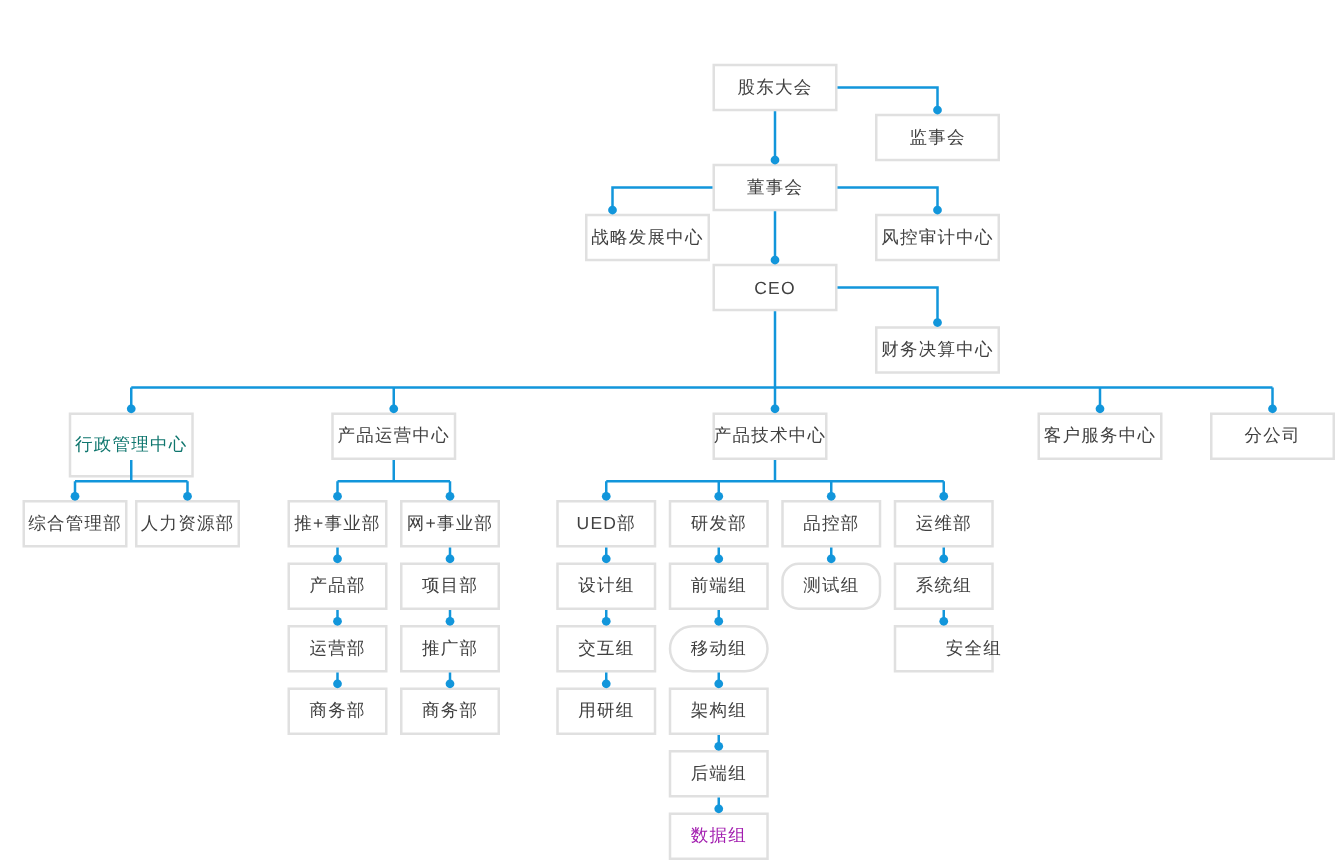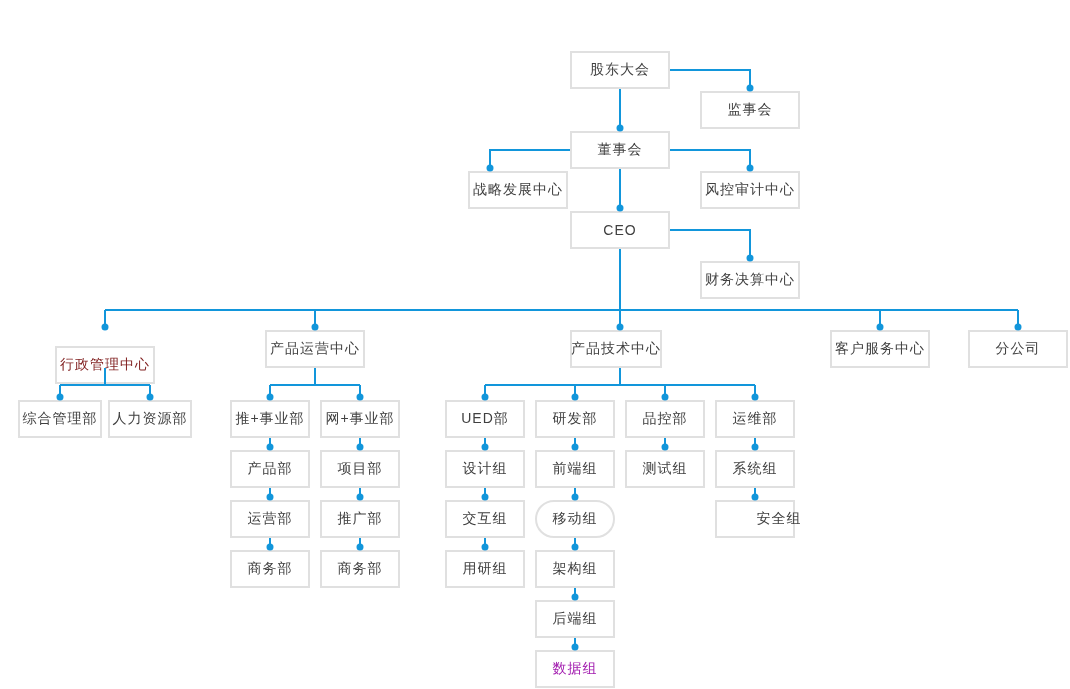--- a/index.html
+++ b/index.html
@@ -125,42 +125,42 @@
       <circle cx="755" cy="497" r="3.5" fill="#1296db"></circle>
     </svg>
   <div id="node-layer">
       <div class="node" style="left: 570px; top: 51px; width: 100px; height: 38px; border-color: rgb(224, 224, 224); background: rgb(255, 255, 255); color: rgb(64, 64, 64);">股东大会</div>
       <div class="node" style="left: 700px; top: 91px; width: 100px; height: 38px; border-color: rgb(224, 224, 224); background: rgb(255, 255, 255); color: rgb(64, 64, 64);">监事会</div>
       <div class="node" style="left: 570px; top: 131px; width: 100px; height: 38px; border-color: rgb(224, 224, 224); background: rgb(255, 255, 255); color: rgb(64, 64, 64);">董事会</div>
       <div class="node" style="left: 440px; top: 171px; width: 100px; height: 38px; border-color: rgb(224, 224, 224); background: rgb(255, 255, 255); color: rgb(64, 64, 64); margin-left: 28px;">战略发展中心</div>
       <div class="node" style="left: 700px; top: 171px; width: 100px; height: 38px; border-color: rgb(224, 224, 224); background: rgb(255, 255, 255); color: rgb(64, 64, 64);">风控审计中心</div>
       <div class="node" style="left: 570px; top: 211px; width: 100px; height: 38px; border-color: rgb(224, 224, 224); background: rgb(255, 255, 255); color: rgb(64, 64, 64);">CEO</div>
       <div class="node" style="left: 700px; top: 261px; width: 100px; height: 38px; border-color: rgb(224, 224, 224); background: rgb(255, 255, 255); color: rgb(64, 64, 64);">财务决算中心</div>
-      <div class="node" style="left: 55px; top: 330px; width: 100px; height: 38px; border-color: rgb(224, 224, 224); background: rgb(255, 255, 255); color: #7f1d1d; margin-top: 16px;">行政管理中心</div>
+      <div class="node" style="left: 55px; top: 330px; width: 100px; height: 52px; border-color: rgb(224, 224, 224); background: rgb(255, 255, 255); color: #0f766e;">行政管理中心</div>
       <div class="node" style="left: 265px; top: 330px; width: 100px; height: 38px; border-color: rgb(224, 224, 224); background: rgb(255, 255, 255); color: rgb(64, 64, 64);">产品运营中心</div>
       <div class="node" style="left: 570px; top: 330px; width: 92px; height: 38px; border-color: rgb(224, 224, 224); background: rgb(255, 255, 255); color: rgb(64, 64, 64);">产品技术中心</div>
       <div class="node" style="left: 830px; top: 330px; width: 100px; height: 38px; border-color: rgb(224, 224, 224); background: rgb(255, 255, 255); color: rgb(64, 64, 64);">客户服务中心</div>
       <div class="node" style="left: 968px; top: 330px; width: 100px; height: 38px; border-color: rgb(224, 224, 224); background: rgb(255, 255, 255); color: rgb(64, 64, 64);">分公司</div>
       <div class="node" style="left: 18px; top: 400px; width: 84px; height: 38px; border-color: rgb(224, 224, 224); background: rgb(255, 255, 255); color: rgb(64, 64, 64);">综合管理部</div>
       <div class="node" style="left: 108px; top: 400px; width: 84px; height: 38px; border-color: rgb(224, 224, 224); background: rgb(255, 255, 255); color: rgb(64, 64, 64);">人力资源部</div>
       <div class="node" style="left: 230px; top: 400px; width: 80px; height: 38px; border-color: rgb(224, 224, 224); background: rgb(255, 255, 255); color: rgb(64, 64, 64);">推+事业部</div>
       <div class="node" style="left: 320px; top: 400px; width: 80px; height: 38px; border-color: rgb(224, 224, 224); background: rgb(255, 255, 255); color: rgb(64, 64, 64); text-align: right;">网+事业部</div>
       <div class="node" style="left: 230px; top: 450px; width: 80px; height: 38px; border-color: rgb(224, 224, 224); background: rgb(255, 255, 255); color: rgb(64, 64, 64);">产品部</div>
       <div class="node" style="left: 320px; top: 450px; width: 80px; height: 38px; border-color: rgb(224, 224, 224); background: rgb(255, 255, 255); color: rgb(64, 64, 64);">项目部</div>
       <div class="node" style="left: 230px; top: 500px; width: 80px; height: 38px; border-color: rgb(224, 224, 224); background: rgb(255, 255, 255); color: rgb(64, 64, 64);">运营部</div>
       <div class="node" style="left: 320px; top: 500px; width: 80px; height: 38px; border-color: rgb(224, 224, 224); background: rgb(255, 255, 255); color: rgb(64, 64, 64);">推广部</div>
       <div class="node" style="left: 230px; top: 550px; width: 80px; height: 38px; border-color: rgb(224, 224, 224); background: rgb(255, 255, 255); color: rgb(64, 64, 64);">商务部</div>
       <div class="node" style="left: 320px; top: 550px; width: 80px; height: 38px; border-color: rgb(224, 224, 224); background: rgb(255, 255, 255); color: rgb(64, 64, 64);">商务部</div>
       <div class="node" style="left: 445px; top: 400px; width: 80px; height: 38px; border-color: rgb(224, 224, 224); background: rgb(255, 255, 255); color: rgb(64, 64, 64);">UED部</div>
       <div class="node" style="left: 535px; top: 400px; width: 80px; height: 38px; border-color: rgb(224, 224, 224); background: rgb(255, 255, 255); color: rgb(64, 64, 64);">研发部</div>
       <div class="node" style="left: 625px; top: 400px; width: 80px; height: 38px; border-color: rgb(224, 224, 224); background: rgb(255, 255, 255); color: rgb(64, 64, 64);">品控部</div>
       <div class="node" style="left: 715px; top: 400px; width: 80px; height: 38px; border-color: rgb(224, 224, 224); background: rgb(255, 255, 255); color: rgb(64, 64, 64);">运维部</div>
       <div class="node" style="left: 445px; top: 450px; width: 80px; height: 38px; border-color: rgb(224, 224, 224); background: rgb(255, 255, 255); color: rgb(64, 64, 64);">设计组</div>
       <div class="node" style="left: 535px; top: 450px; width: 80px; height: 38px; border-color: rgb(224, 224, 224); background: rgb(255, 255, 255); color: rgb(64, 64, 64);">前端组</div>
-      <div class="node" style="left: 625px; top: 450px; width: 80px; height: 38px; border-color: rgb(224, 224, 224); background: rgb(255, 255, 255); color: rgb(64, 64, 64);">测试组</div>
+      <div class="node" style="left: 625px; top: 450px; width: 80px; height: 38px; border-color: rgb(224, 224, 224); background: rgb(255, 255, 255); color: rgb(64, 64, 64); border-radius: 14px;">测试组</div>
       <div class="node" style="left: 715px; top: 450px; width: 80px; height: 38px; border-color: rgb(224, 224, 224); background: rgb(255, 255, 255); color: rgb(64, 64, 64);">系统组</div>
       <div class="node" style="left: 445px; top: 500px; width: 80px; height: 38px; border-color: rgb(224, 224, 224); background: rgb(255, 255, 255); color: rgb(64, 64, 64);">交互组</div>
       <div class="node" style="left: 535px; top: 500px; width: 80px; height: 38px; border-color: rgb(224, 224, 224); background: rgb(255, 255, 255); color: rgb(64, 64, 64); border-radius: 19px;">移动组</div>
       <div class="node" style="left: 715px; top: 500px; width: 80px; height: 38px; border-color: rgb(224, 224, 224); background: rgb(255, 255, 255); color: rgb(64, 64, 64); padding-left: 48px;">安全组</div>
       <div class="node" style="left: 445px; top: 550px; width: 80px; height: 38px; border-color: rgb(224, 224, 224); background: rgb(255, 255, 255); color: rgb(64, 64, 64);">用研组</div>
       <div class="node" style="left: 535px; top: 550px; width: 80px; height: 38px; border-color: rgb(224, 224, 224); background: rgb(255, 255, 255); color: rgb(64, 64, 64);">架构组</div>
       <div class="node" style="left: 535px; top: 600px; width: 80px; height: 38px; border-color: rgb(224, 224, 224); background: rgb(255, 255, 255); color: rgb(64, 64, 64);">后端组</div>
       <div class="node" style="left: 535px; top: 650px; width: 80px; height: 38px; border-color: rgb(224, 224, 224); background: rgb(255, 255, 255); color: #a21caf;">数据组</div>
     </div>
 </div>

